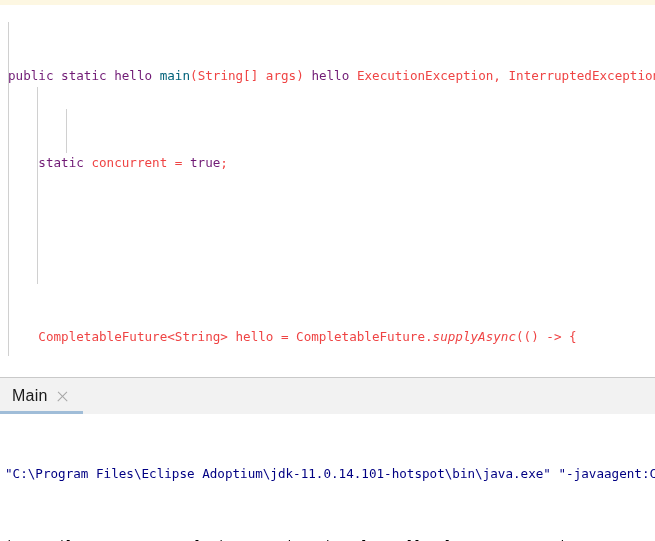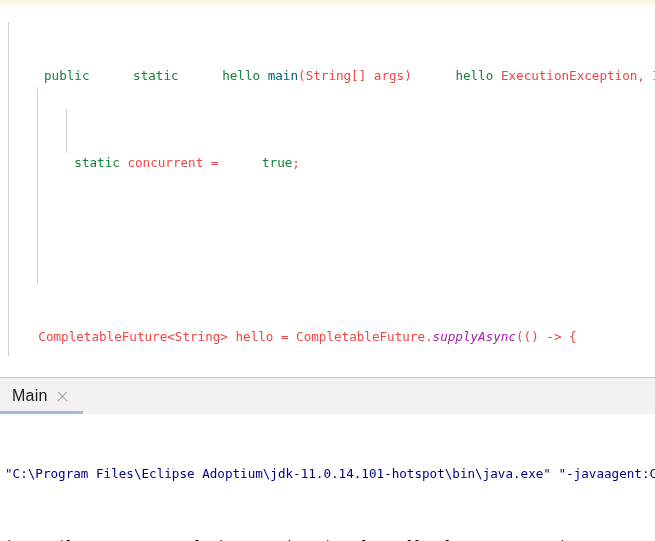--- a/index.html
+++ b/index.html
@@ -53,23 +53,23 @@
     position: absolute;
     width: 1px;
     background: #d0d0d0;
   }
   #g1 { left: 8px;  top: 22px;  height: 334px; }
   #g2 { left: 37px; top: 87px;  height: 131px; }
   #g3 { left: 37px; top: 218px; height: 66px;  }
   #g4 { left: 66px; top: 109px; height: 44px;  }
 
   
-  .kw    { color: #15803d; margin-left: 36px; }
+  .kw    { color: #701a75; }
   .meth  { color: #00627a; }
-  .sti   { color: #a21caf; font-style: italic; }
+  .sti   { color: #ef4444; font-style: italic; }
   .pl    { color: #ef4444; }
 
   
   #console-panel {
     position: absolute;
     left: 0;
     top: 377px;
     width: 655px;
     height: 164px;
     background: #ffffff;

